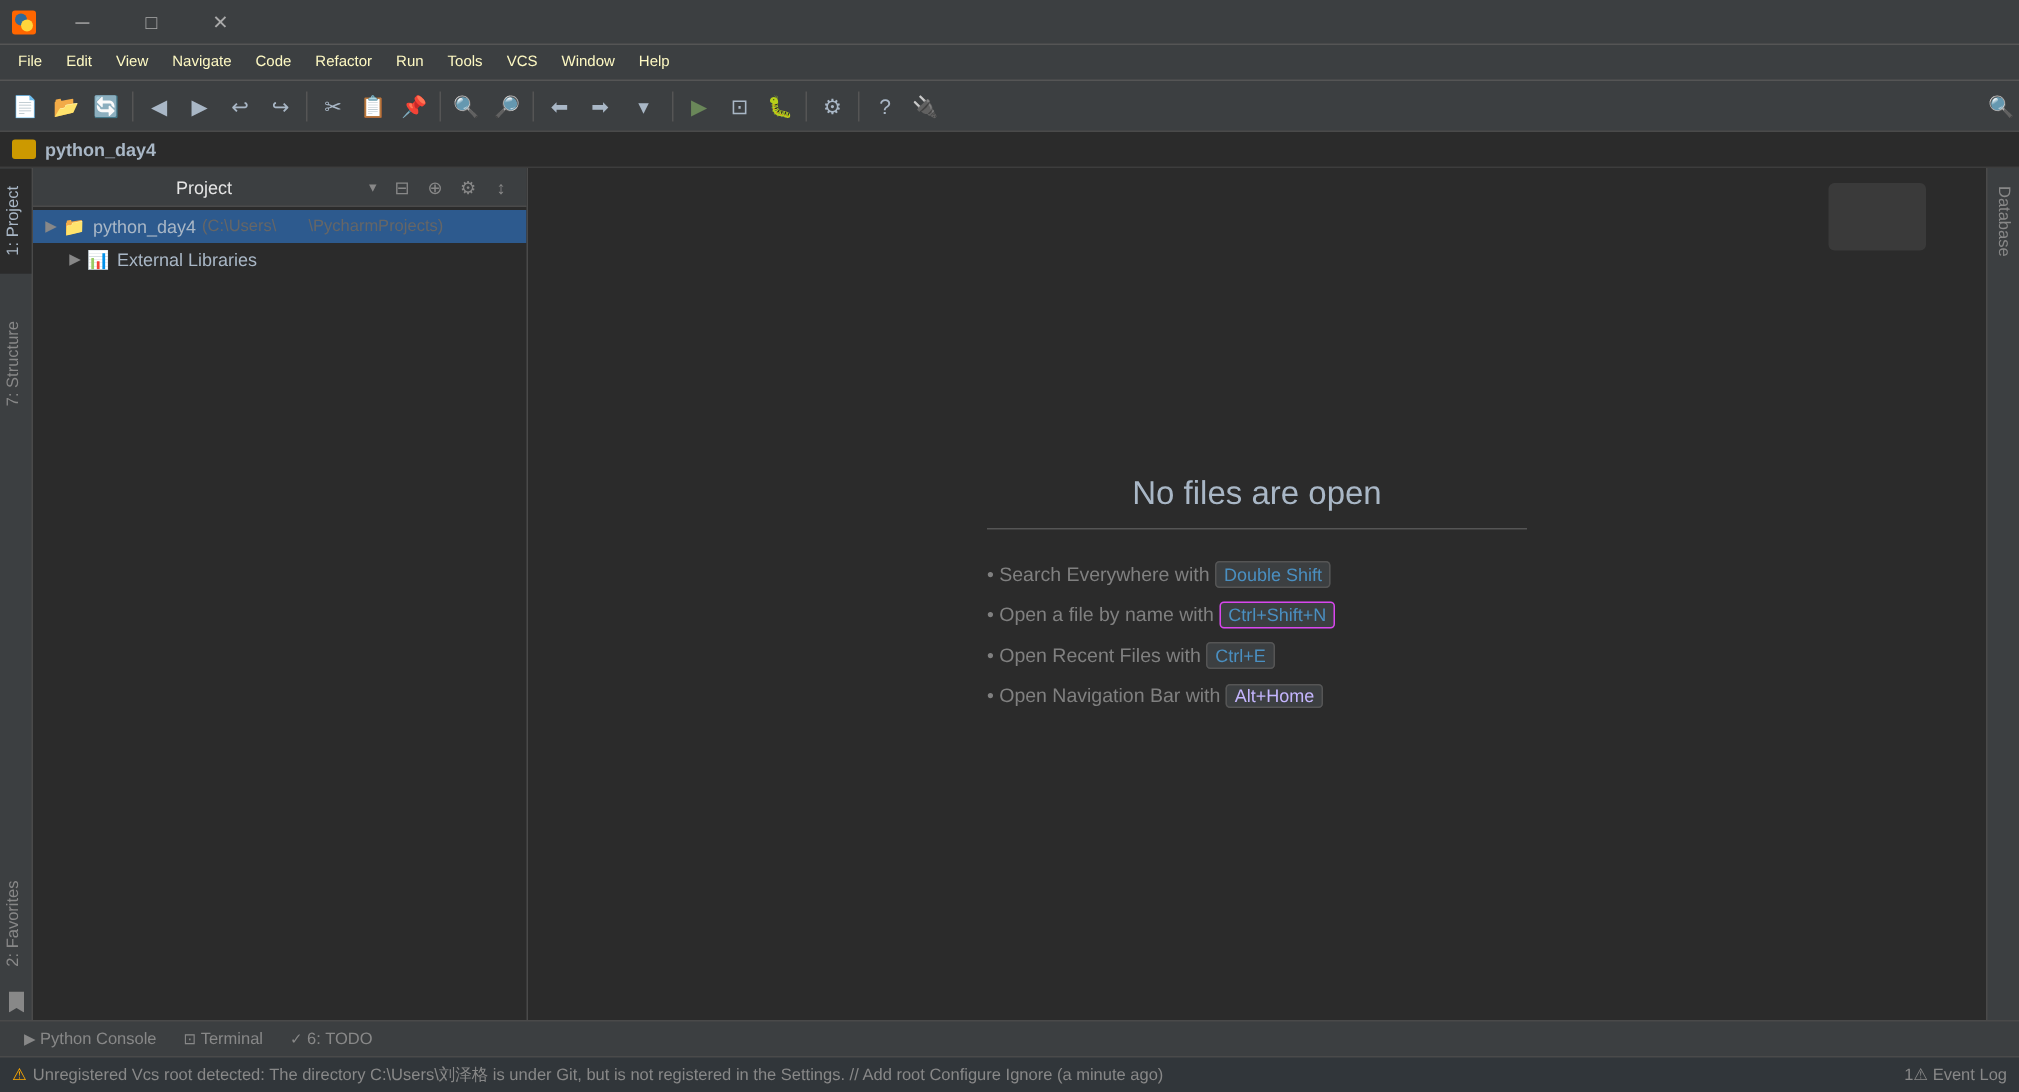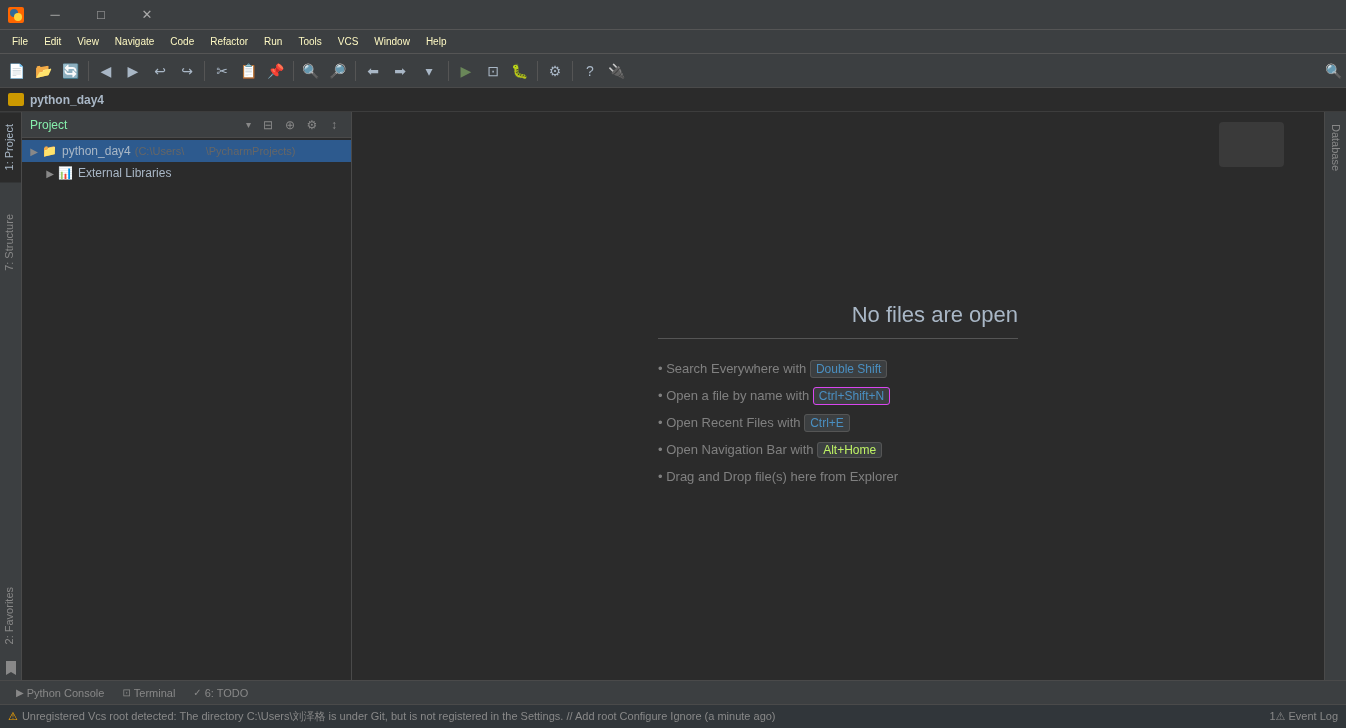--- a/index.html
+++ b/index.html
@@ -215,21 +215,21 @@
       justify-content: center;
       padding: 20px;
     }
     #no-files-title {
       font-size: 22px;
       color: #a9b7c6;
       margin-bottom: 16px;
       padding-bottom: 10px;
       border-bottom: 1px solid #555;
       width: 380px;
-      text-align: right;
+      text-align: center;
     }
     .hint-item {
       font-size: 13px;
       color: #808080;
       margin: 6px 0;
       width: 380px;
     }
     .hint-item .shortcut {
       color: #4a8fc1;
       font-size: 12px;
@@ -404,21 +404,21 @@
     <div class="sidebar-tab-vertical" style="writing-mode:vertical-rl; transform:rotate(180deg); padding:12px 3px; font-size:11px; color:#888; cursor:pointer;">2: Favorites</div>
     <div style="width:16px; height:16px; margin: 4px auto; display:flex; align-items:center; justify-content:center; cursor:pointer;">
       <svg width="12" height="14" viewBox="0 0 12 14" fill="#888">
           <path d="M1 0h10v14l-5-3-5 3V0z"></path>
         </svg>
     </div>
   </div>
 
   <div id="project-panel" style="width:330px; background:#2b2b2b; border-right:1px solid #4a4a4a; display:flex; flex-direction:column;">
     <div id="project-panel-header" style="height:26px; background:#3c3f41; display:flex; align-items:center; padding:0 8px; border-bottom:1px solid #4a4a4a;">
-      <span style="font-size:12px; color:#86efac; flex:1;">Project</span>
+      <span style="font-size:12px; color:#e5e5e5; flex:1;text-align:center;">Project</span>
       <span class="panel-dropdown" style="font-size:10px; color:#888; cursor:pointer;">▾</span>
       <div class="panel-header-btn" title="Collapse All" style="margin-left:4px;">⊟</div>
       <div class="panel-header-btn">⊕</div>
       <div class="panel-header-btn">⚙</div>
       <div class="panel-header-btn">↕</div>
     </div>
     <div id="project-tree">
       <div class="tree-item selected">
         <span class="expand-arrow">▶</span>
         <span class="item-icon folder-icon">📁</span>
@@ -443,24 +443,21 @@
       <div class="hint-item" style="font-size:13px; color:#808080; margin:6px 0;">
         <span>• Open a file by name with </span>
         <span class="shortcut" style="color:#4a8fc1; background:#3c3f41; padding:1px 5px; border-radius:3px; border:1px solid #d946ef;">Ctrl+Shift+N</span>
       </div>
       <div class="hint-item" style="font-size:13px; color:#808080; margin:6px 0;">
         <span>• Open Recent Files with </span>
         <span class="shortcut" style="color:#4a8fc1; background:#3c3f41; padding:1px 5px; border-radius:3px; border:1px solid #555;">Ctrl+E</span>
       </div>
       <div class="hint-item" style="font-size:13px; color:#808080; margin:6px 0;">
         <span>• Open Navigation Bar with </span>
-        <span class="shortcut" style="color:#bef264; background:#3c3f41; padding:0 5px; border-radius:3px; border:1px solid #555;">Alt+Home</span>
-      </div>
-      <div class="hint-item" style="font-size:13px; color:#808080; margin:6px 0;">
-        <span>• Drag and Drop file(s) here from Explorer</span>
+        <span class="shortcut" style="color:#c4b5fd; background:#3c3f41; padding:0 5px; border-radius:3px; border:1px solid #555;">Alt+Home</span>
       </div>
     </div>
 
     <div id="user-avatar" style="position:absolute; top:10px; right:40px; width:65px; height:45px; background:#4a4a4a; border-radius:4px; opacity:0.5;"></div>
   </div>
 
   <div id="right-sidebar" style="width:22px; background:#3c3f41; border-left:1px solid #4a4a4a; display:flex; flex-direction:column; align-items:center;">
     <div class="right-sidebar-tab" style="writing-mode:vertical-rl; padding:12px 3px; font-size:11px; color:#888; cursor:pointer;">Database</div>
   </div>
 

